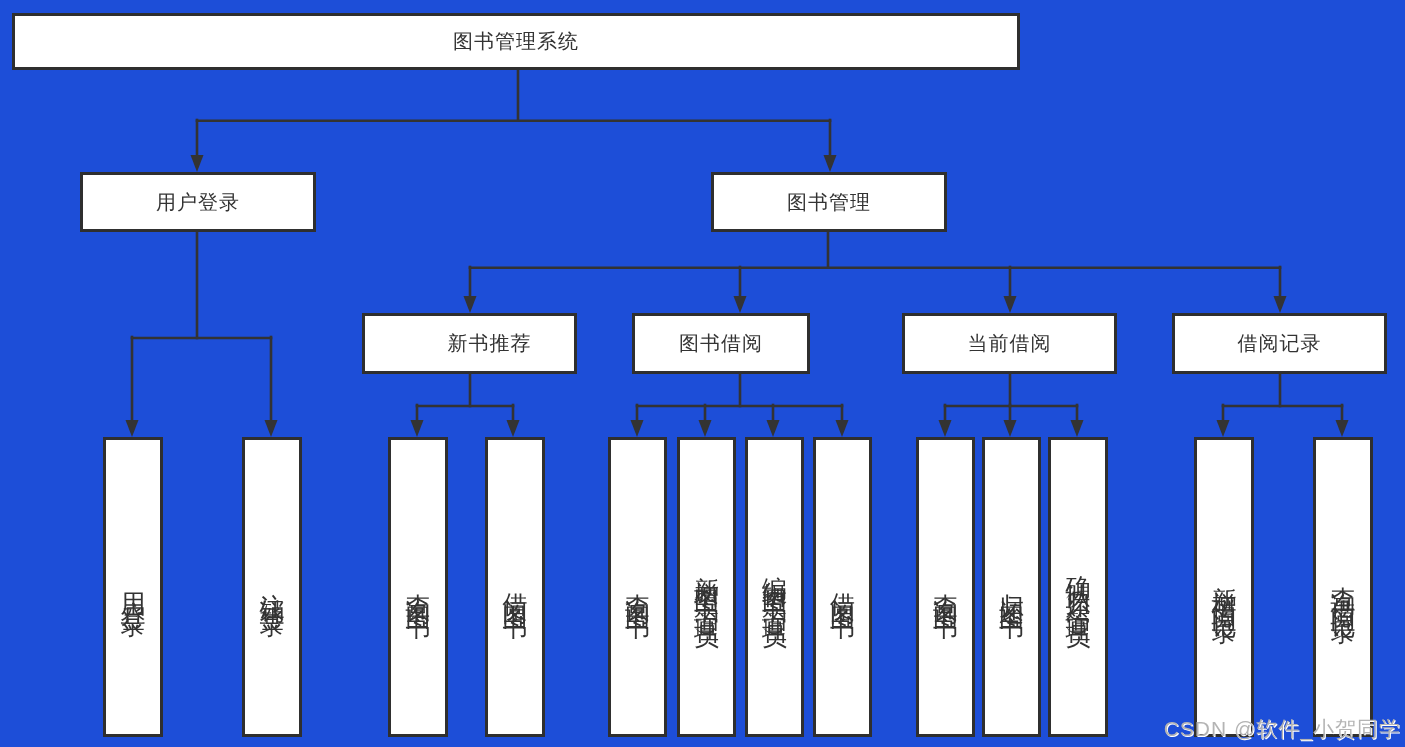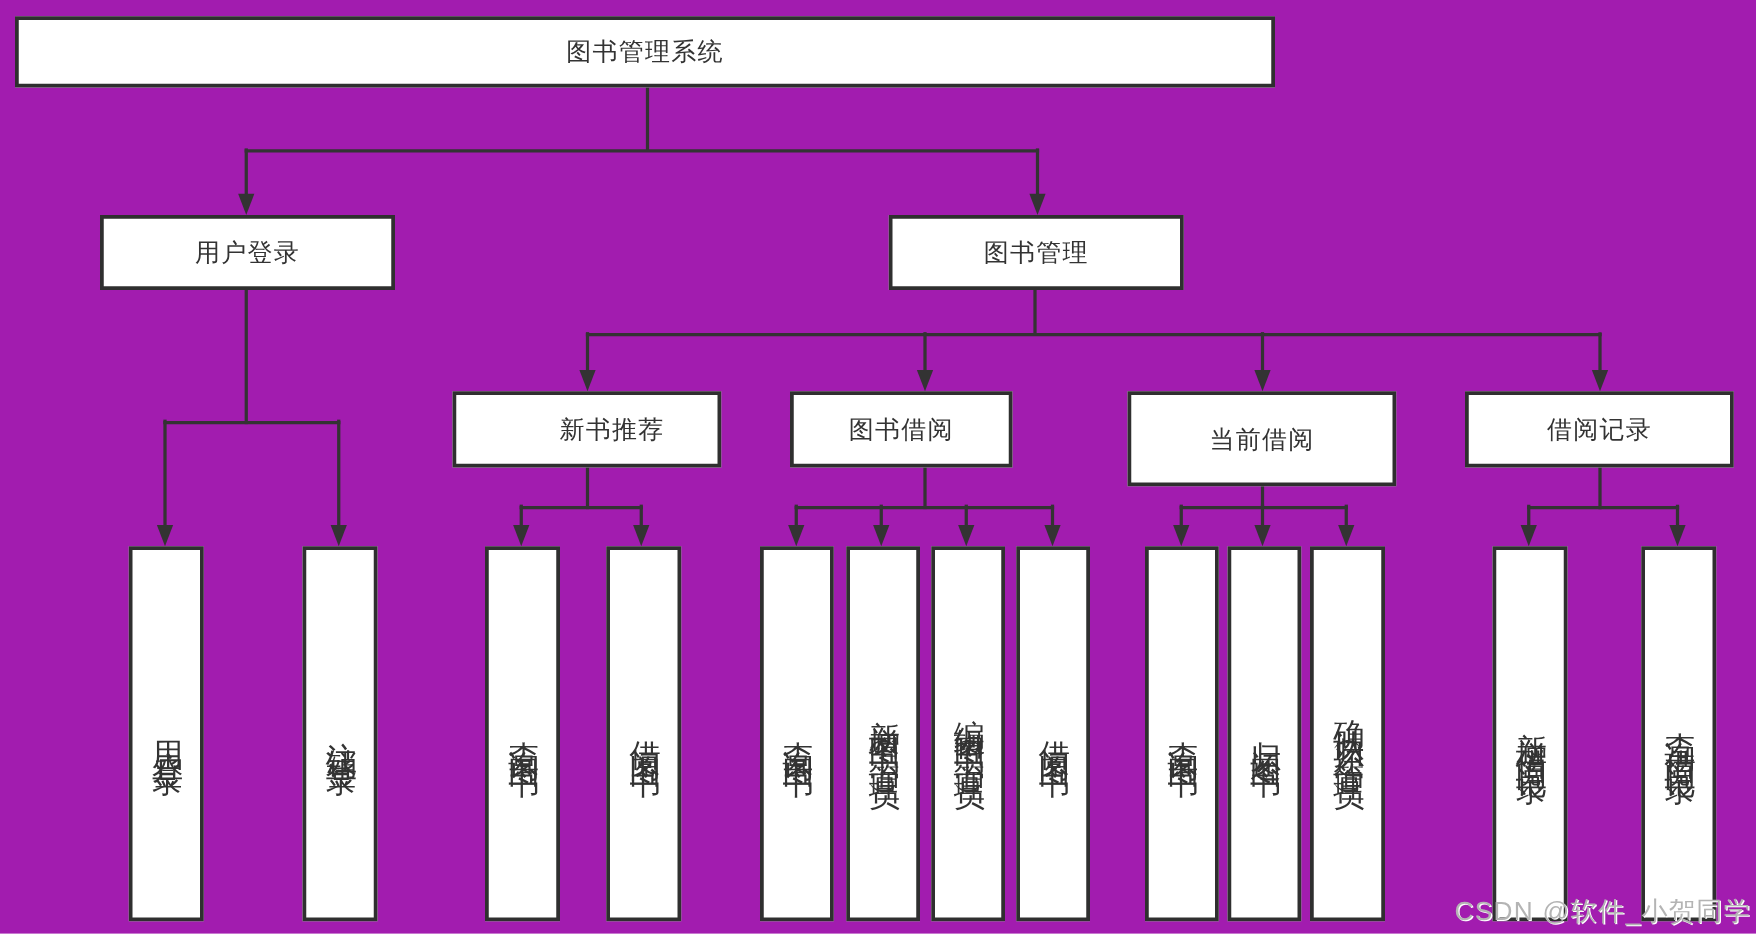--- a/index.html
+++ b/index.html
@@ -5,21 +5,21 @@
   html, body {
     margin: 0;
     padding: 0;
     background: #ffffff;
     font-family: "Liberation Sans", "DejaVu Sans", sans-serif;
   }
   #canvas {
     position: relative;
     width: 1405px;
     height: 747px;
-    background: #a21caf;
+    background: #1d4ed8;
     overflow: hidden;
   }
   #edges {
     position: absolute;
     left: 0;
     top: 0;
     width: 1405px;
     height: 747px;
   }
   .node {
@@ -155,21 +155,21 @@
   <div class="node" style="left:711px; top:172px; width:236px; height:60px;text-align:center;">
     <span>图书管理</span>
   </div>
 
   <div class="node" style="left:362px; top:313px; width:215px; height:61px;padding-left:40px;">
     <span>新书推荐</span>
   </div>
   <div class="node" style="left:632px; top:313px; width:178px; height:61px;">
     <span>图书借阅</span>
   </div>
-  <div class="node" style="left:902px; top:313px; width:215px; height:76px;">
+  <div class="node" style="left:902px; top:313px; width:215px; height:61px;">
     <span>当前借阅</span>
   </div>
   <div class="node" style="left:1172px; top:313px; width:215px; height:61px;">
     <span>借阅记录</span>
   </div>
 
   <div class="leaf" style="left:103px; top:437px; width:60px; height:300px;">
     <span class="vtext">用户登录</span>
   </div>
   <div class="leaf" style="left:242px; top:437px; width:60px; height:300px;">

